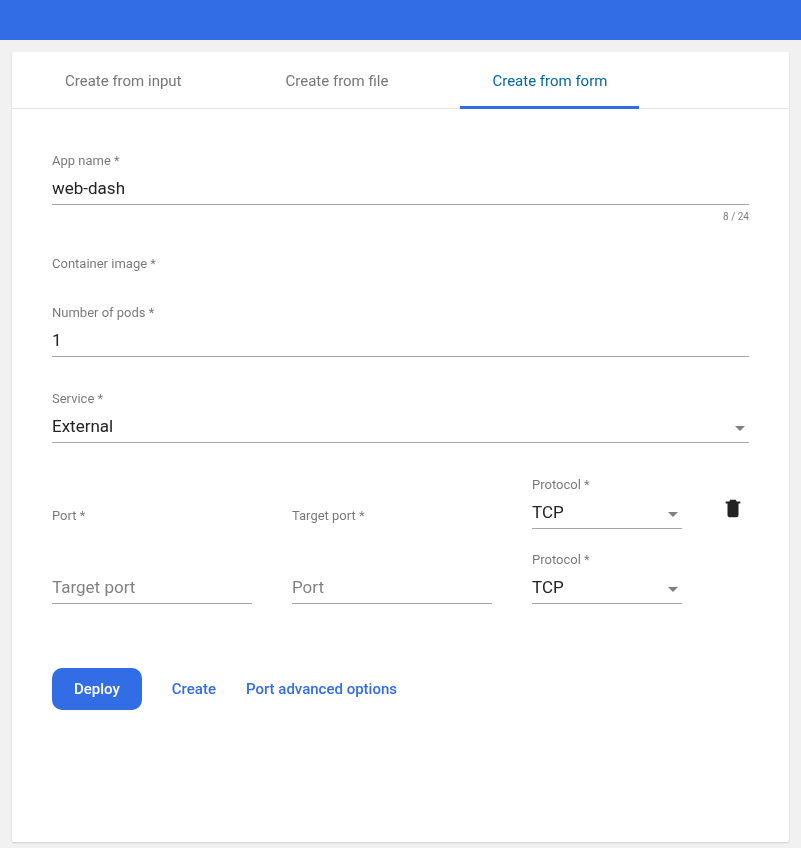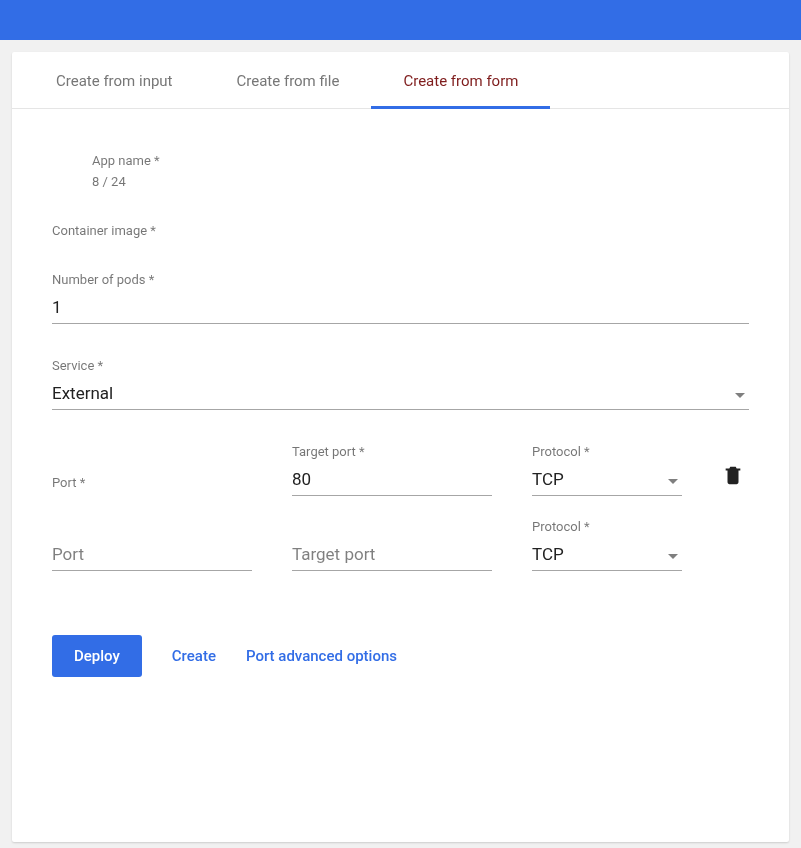--- a/index.html
+++ b/index.html
@@ -14,61 +14,62 @@
     .card {
       background: #fff;
       margin: 12px 12px 0 12px;
       box-shadow: 0 1px 2px rgba(0,0,0,0.15);
       border-radius: 2px;
       min-height: 790px;
     }
     .tabs {
       display: flex;
       border-bottom: 1px solid #e5e5e5;
-      padding: 0 12px;
+      padding: 0 21px;
+      gap: 40px;
     }
     .tab {
       padding: 20px 32px 18px 32px;
       font-size: 15px;
       color: #777;
       cursor: pointer;
       position: relative;
       user-select: none;
     }
-    .tab.active { color: #7f1d1d; }
+    .tab.active { color: #0369a1; }
     .tab.active::after {
       content: "";
       position: absolute;
       left: 0; right: 0; bottom: -1px;
       height: 3px;
       background: #326de6;
     }
     .form { padding: 28px 40px 28px 40px; }
     .field { margin-top: 34px; }
-    .field:first-child { margin-top: 16px; margin-left: 40px; }
+    .field:first-child { margin-top: 16px; }
     .label {
       font-size: 13px;
       color: rgba(0,0,0,0.54);
       margin-bottom: 6px;
     }
     .input {
       width: 100%;
       border: none;
       border-bottom: 1px solid rgba(0,0,0,0.35);
       font-size: 17px;
       color: #222;
       padding: 4px 0 6px 0;
       outline: none;
       background: transparent;
       font-family: inherit;
     }
     .input::placeholder { color: rgba(0,0,0,0.5); }
     .counter {
-      text-align: left;
-      font-size: 13px;
+      text-align: right;
+      font-size: 10px;
       color: rgba(0,0,0,0.54);
       margin-top: 6px;
     }
     .select-wrap { position: relative; }
     .dropdown-icon {
       position: absolute;
       right: 4px;
       top: 50%;
       transform: translateY(-40%);
       pointer-events: none;
@@ -100,21 +101,21 @@
       gap: 30px;
       margin-top: 64px;
     }
     .btn-primary {
       background: #326de6;
       color: #fff;
       border: none;
       font-size: 15px;
       font-weight: 500;
       padding: 12px 22px;
-      border-radius: 3px;
+      border-radius: 10px;
       cursor: pointer;
       font-family: inherit;
       text-align: center;
     }
     .btn-link {
       background: none;
       border: none;
       color: #326de6;
       font-size: 15px;
       font-weight: 500;
@@ -132,20 +133,21 @@
   <div class="tabs">
     <div class="tab">Create from input</div>
     <div class="tab">Create from file</div>
     <div class="tab active">Create from form</div>
   </div>
 
   <div class="form">
 
     <div class="field">
       <div class="label">App name *</div>
+      <input class="input" type="text" value="web-dash" style="">
       <div class="counter">8 / 24</div>
     </div>
 
     <div class="field">
       <div class="label">Container image *</div>
     </div>
 
     <div class="field">
       <div class="label">Number of pods *</div>
       <input class="input" type="text" value="1" style="">
@@ -158,42 +160,41 @@
         <span class="dropdown-icon"></span>
       </div>
     </div>
 
     <div class="port-row">
       <div class="port-col">
         <div class="label">Port *</div>
       </div>
       <div class="port-col">
         <div class="label">Target port *</div>
-        <input class="input" type="text" value="80" style="">
       </div>
       <div class="port-col protocol">
         <div class="label">Protocol *</div>
         <div class="select-wrap">
           <input class="input" type="text" readonly="" value="TCP" style="">
           <span class="dropdown-icon"></span>
         </div>
       </div>
       <div class="trash-col">
         <svg class="trash-btn" viewBox="0 0 24 24">
           <path fill="currentColor" d="M6 7h12v13a2 2 0 0 1-2 2H8a2 2 0 0 1-2-2V7zm3-4h6l1 2h4v2H4V5h4l1-2z"></path>
         </svg>
       </div>
     </div>
 
     <div class="port-row placeholder">
       <div class="port-col">
+        <input class="input" type="text" placeholder="Target port" style="">
+      </div>
+      <div class="port-col">
         <input class="input" type="text" placeholder="Port" style="">
-      </div>
-      <div class="port-col">
-        <input class="input" type="text" placeholder="Target port" style="">
       </div>
       <div class="port-col protocol">
         <div class="label" style="display:block;position:relative;top:-22px;margin-bottom:-16px;">Protocol *</div>
         <div class="select-wrap">
           <input class="input" type="text" readonly="" value="TCP" style="">
           <span class="dropdown-icon"></span>
         </div>
       </div>
       <div class="trash-col" style="width:22px;"></div>
     </div>

